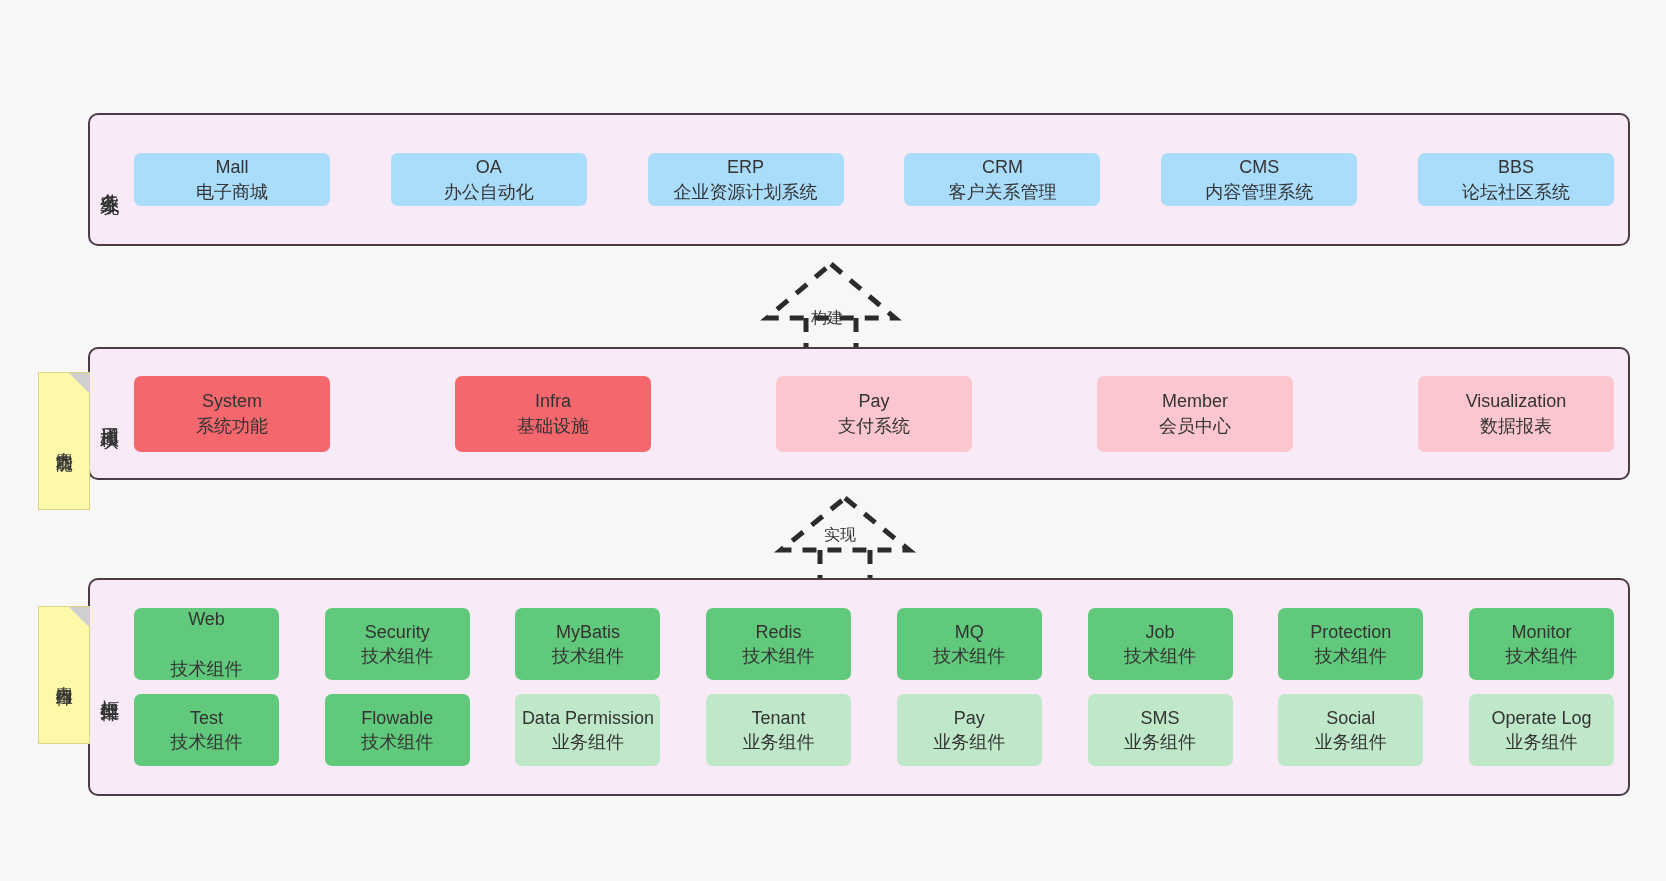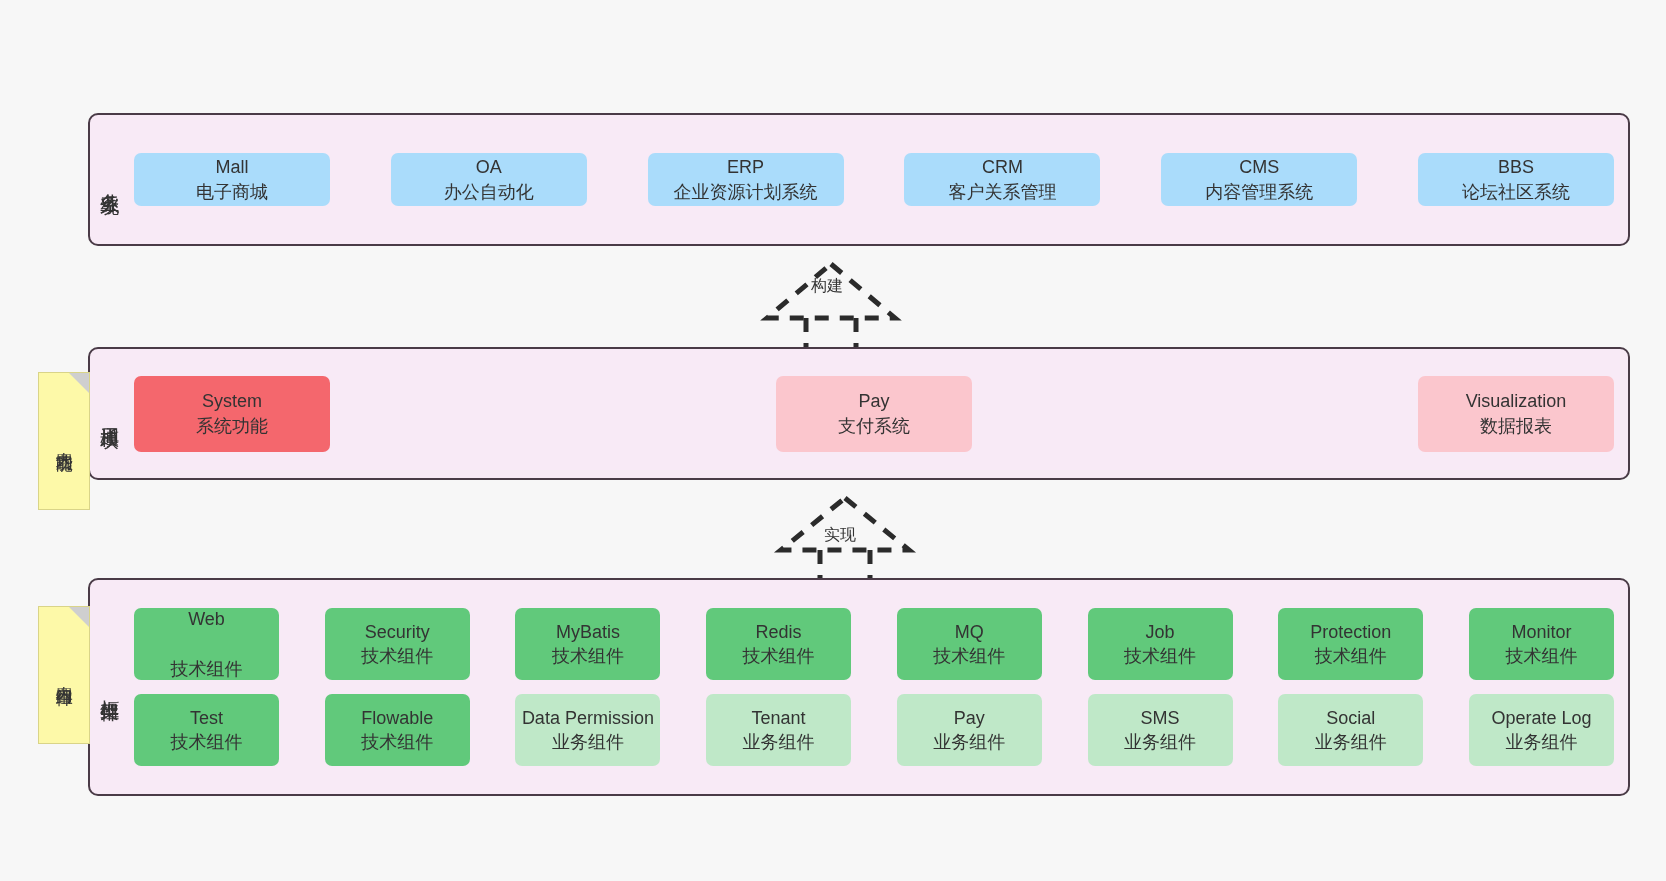--- a/index.html
+++ b/index.html
@@ -191,33 +191,41 @@
 
   <div class="arrow" style="left:756px; top:258px; width:150px; height:90px;">
     <svg width="150" height="90" viewBox="0 0 150 90" fill="none" xmlns="http://www.w3.org/2000/svg">
 
       <path d="M75 6 L139 60 L11 60 Z" fill="#f7f7f7" stroke="#2b2b2b" stroke-width="5" stroke-dasharray="14 11" stroke-linejoin="miter"></path>
 
       <path d="M50 60 L50 90" stroke="#2b2b2b" stroke-width="5" stroke-dasharray="14 11"></path>
       <path d="M100 60 L100 90" stroke="#2b2b2b" stroke-width="5" stroke-dasharray="14 11"></path>
     </svg>
   </div>
-  <div class="arrow-label" style="left:811px; top:276px;">构建</div>
+  <div class="arrow-label" style="left:811px; top:308px;">构建</div>
 
   <div class="layer layer-common" style="left:88px; top:347px; width:1542px; height:133px;">
     <div class="layer-title">通用模块</div>
     <div class="layer-body">
       <div class="row">
         <div class="box strong" style="background: rgb(244, 103, 109);">
           <span class="b-en">System</span>
           <span class="b-cn">系统功能</span>
         </div>
+        <div class="box strong" style="background: rgb(244, 103, 109);">
+          <span class="b-en">Infra</span>
+          <span class="b-cn">基础设施</span>
+        </div>
         <div class="box soft" style="background: rgb(251, 198, 205);">
           <span class="b-en">Pay</span>
           <span class="b-cn">支付系统</span>
+        </div>
+        <div class="box soft" style="background: rgb(251, 198, 205);">
+          <span class="b-en">Member</span>
+          <span class="b-cn">会员中心</span>
         </div>
         <div class="box soft" style="background: rgb(251, 198, 205);">
           <span class="b-en">Visualization</span>
           <span class="b-cn">数据报表</span>
         </div>
       </div>
     </div>
   </div>
 
   <div class="note" style="left: 38px; top: 372px; height: 138px; background: rgb(253, 249, 168);">

